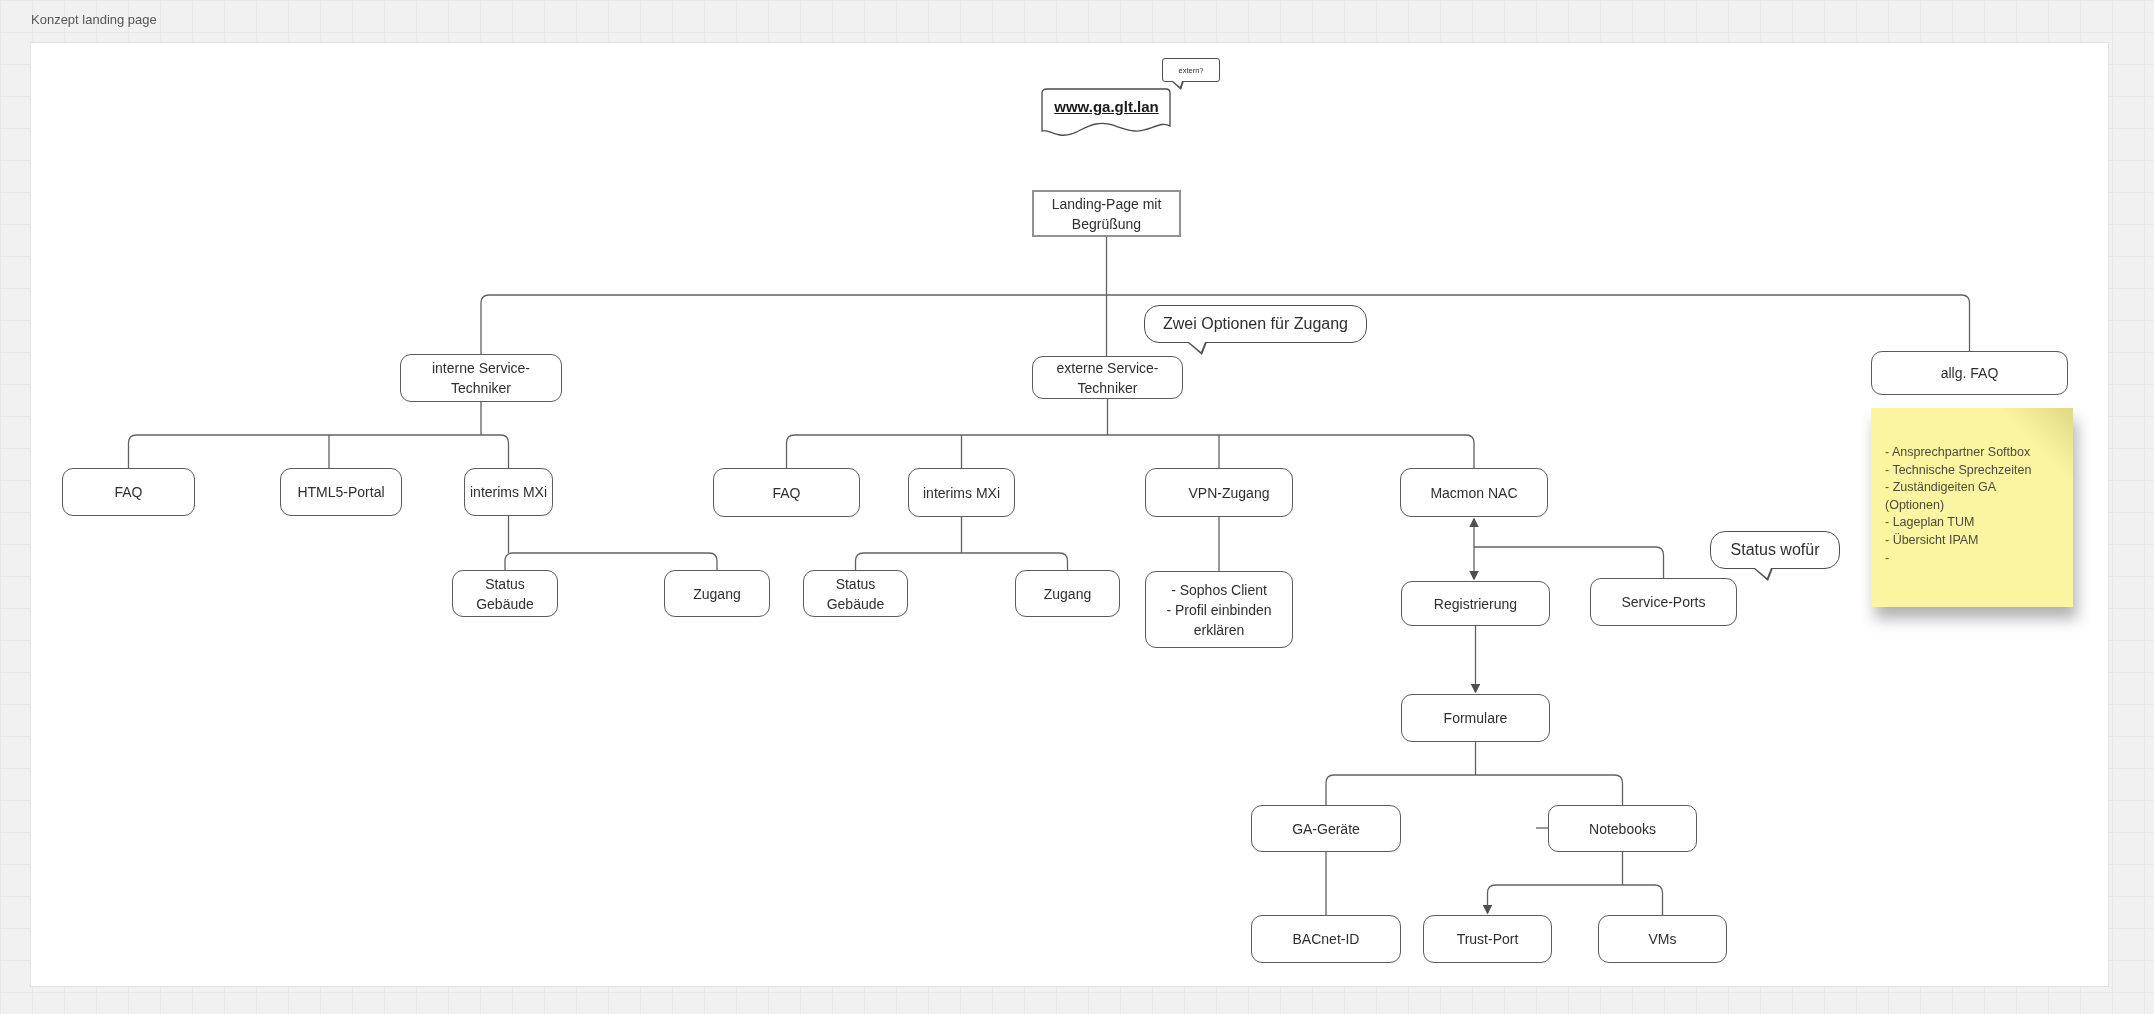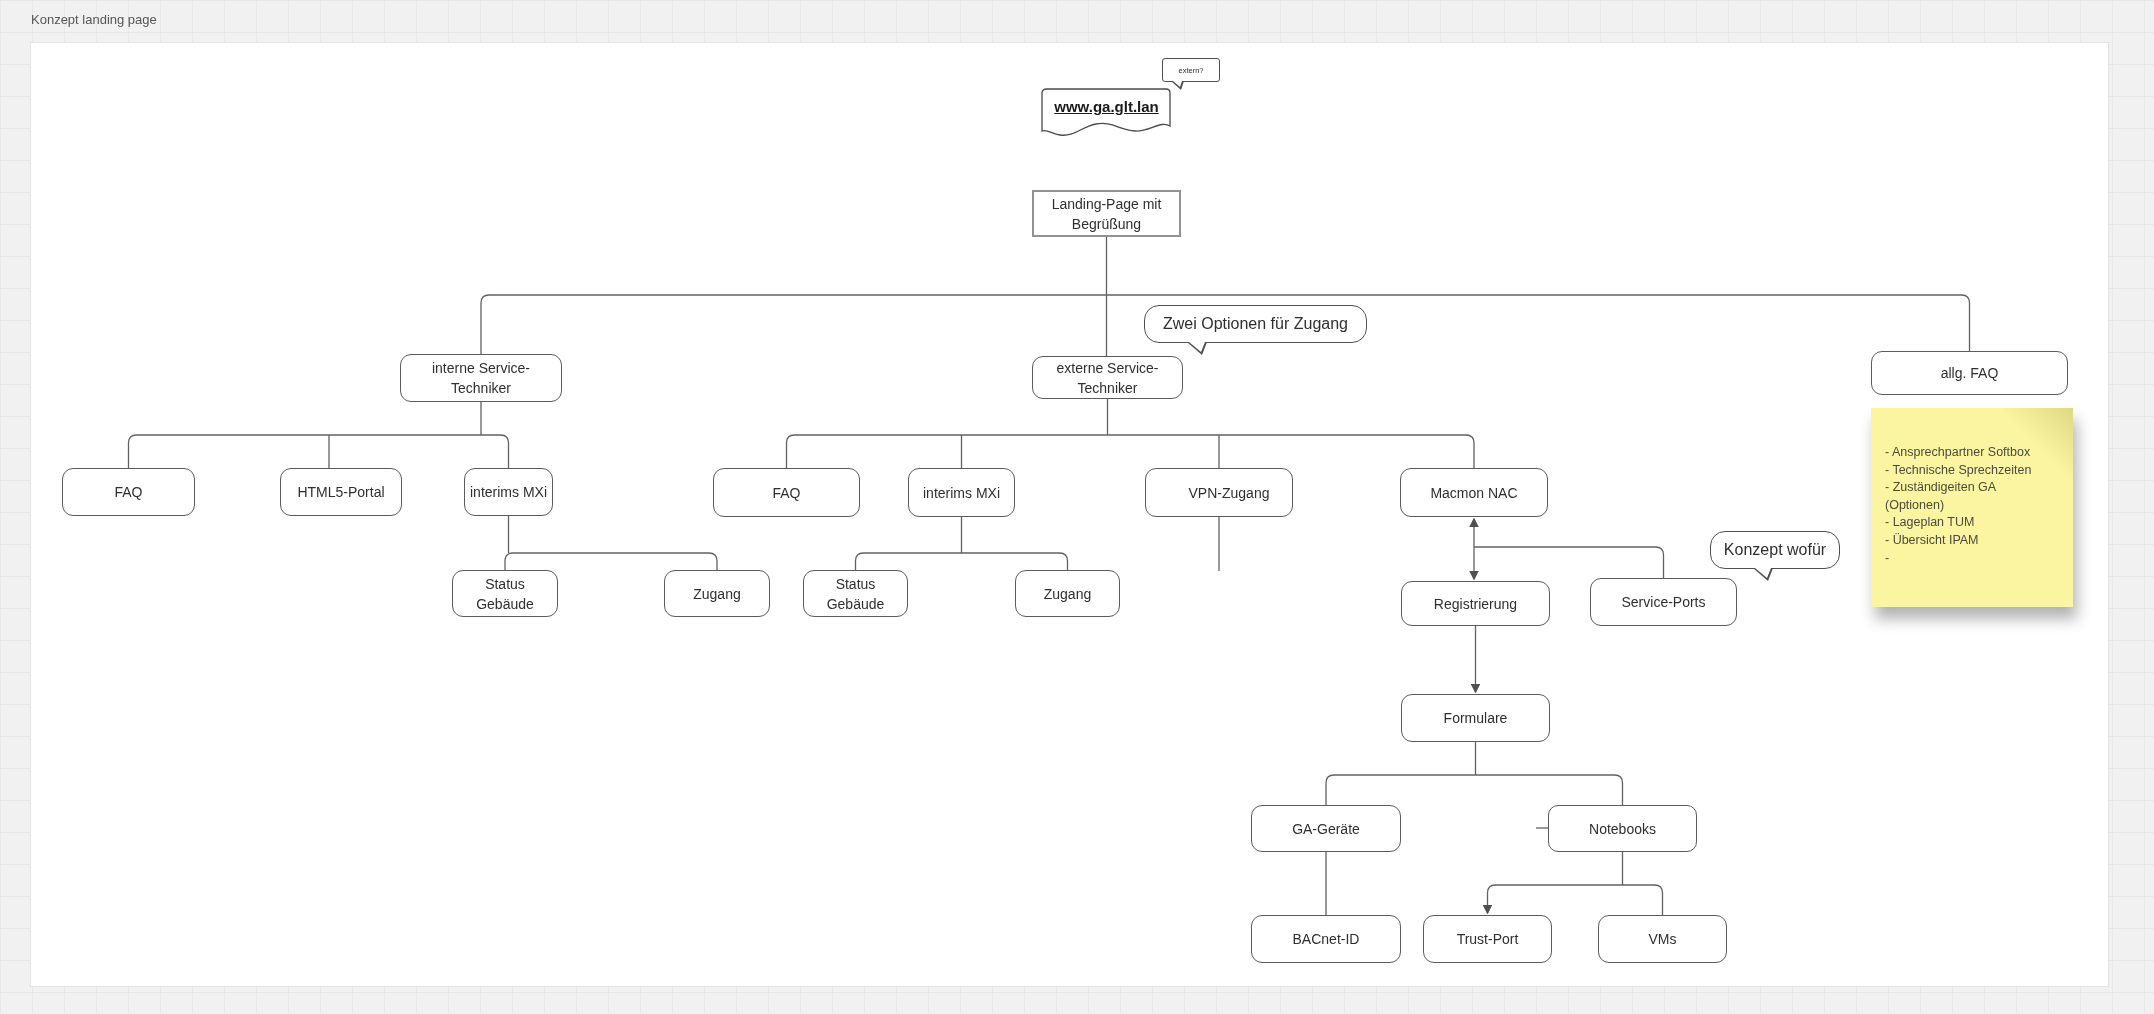--- a/index.html
+++ b/index.html
@@ -126,21 +126,21 @@
 
   <div class="bubble bubble-sm" style="left:1162px;top:58px;width:58px;height:24px;">
     <span>extern?</span>
   </div>
 
   <div class="bubble" style="left:1144px;top:305px;width:223px;height:38px;">
     <span>Zwei Optionen für Zugang</span>
   </div>
 
   <div class="bubble" style="left:1710px;top:531px;width:130px;height:38px;">
-    <span>Konzept wofür</span>
+    <span>Status wofür</span>
   </div>
 
   <div class="doc" style="left:1041px;top:88px;width:131px;height:52px;">
     <svg width="131" height="52" viewBox="0 0 131 52">
       <path d="M6,1 H125 Q129,1 129,5 V38 C120,32 108,44 94,43 C79,42 70,33 55,36 C40,39 33,49 19,47 C11,46 6,41 1,43 V5 Q1,1 6,1 Z" fill="#ffffff" stroke="#4a4a4a" stroke-width="1.3"></path>
     </svg>
     <div class="doc-label">www.ga.glt.lan</div>
   </div>
 
   <div class="node sharp" style="left:1032px;top:190px;width:149px;height:47px;">
@@ -196,20 +196,27 @@
   </div>
 
   <div class="node" style="left:803px;top:570px;width:105px;height:47px;">
     <span class="lbl">Status Gebäude</span>
   </div>
 
   <div class="node" style="left:1015px;top:570px;width:105px;height:47px;">
     <span class="lbl">Zugang</span>
   </div>
 
+  <div class="node" style="left:1145px;top:571px;width:148px;height:77px;">
+    <span class="lbl">
+      <span style="display:block">- Sophos Client</span>
+      <span style="display:block">- Profil einbinden</span>
+      <span style="display:block">erklären</span>
+    </span>
+  </div>
 
   <div class="node" style="left:1401px;top:581px;width:149px;height:45px;">
     <span class="lbl">Registrierung</span>
   </div>
 
   <div class="node" style="left:1590px;top:578px;width:147px;height:48px;">
     <span class="lbl">Service-Ports</span>
   </div>
 
   <div class="node" style="left:1401px;top:694px;width:149px;height:48px;">

